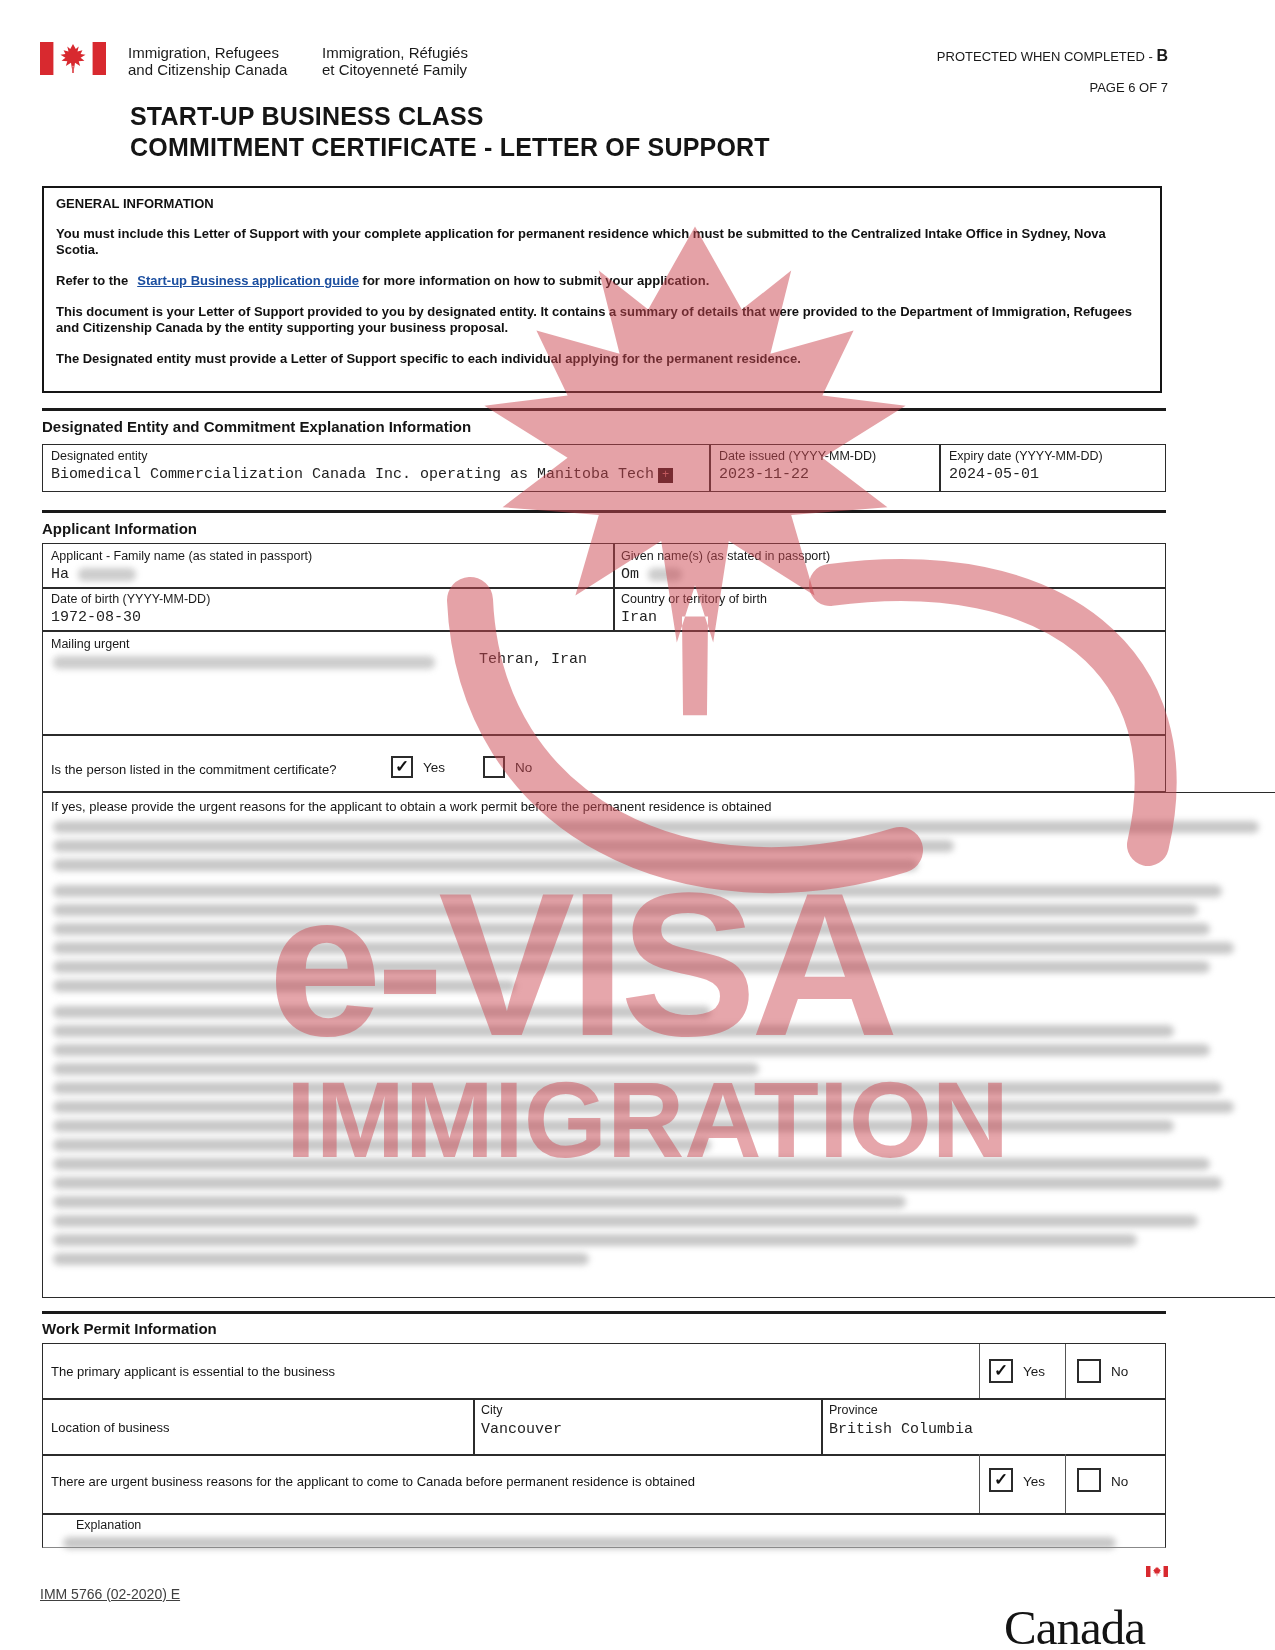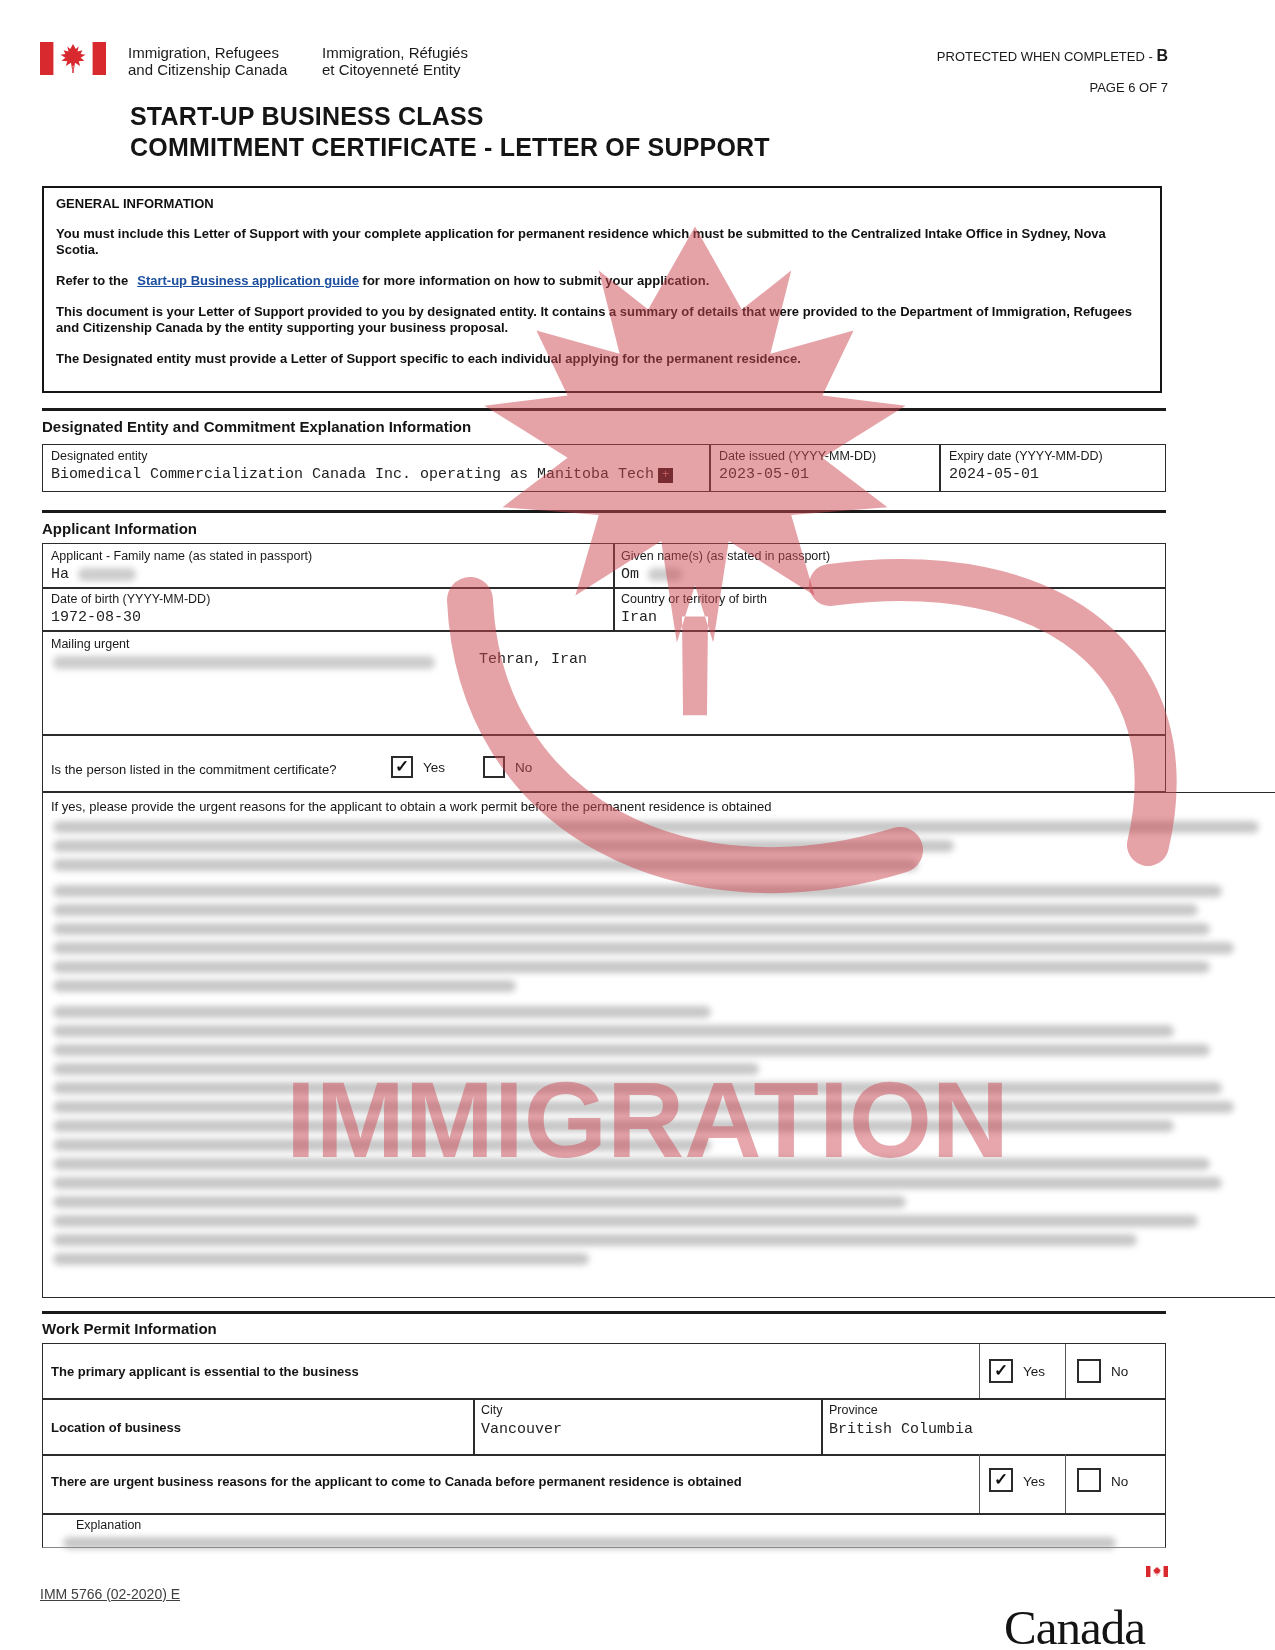--- a/index.html
+++ b/index.html
@@ -24,21 +24,21 @@
   .divider{left:42px;width:1124px;height:3px;background:#1a1a1a;}
   .sechead{font-size:15px;font-weight:bold;color:#151515;}
 
   .tbl{border:1.5px solid #2b2b2b;box-sizing:border-box;background:transparent;}
   .hline{position:absolute;left:0;right:0;height:1.5px;background:#2b2b2b;}
   .vline{position:absolute;width:1.5px;background:#2b2b2b;}
   .vlite{position:absolute;width:1px;background:#555;}
   .lbl{position:absolute;font-size:12.5px;color:#1a1a1a;white-space:nowrap;}
   .val{position:absolute;font-family:"Liberation Mono","DejaVu Sans Mono",monospace;
        font-size:15px;color:#222;white-space:nowrap;}
-  .blbl{position:absolute;font-size:13px;font-weight:bold;color:#151515;white-space:nowrap;}
+  .blbl{position:absolute;font-size:13px;font-weight:normal;color:#151515;white-space:nowrap;}
   .qlbl{position:absolute;font-size:13px;color:#151515;white-space:nowrap;}
 
   
   .cb{position:absolute;width:22px;height:22px;border:2px solid #2b2b2b;background:#fff;
       display:flex;align-items:center;justify-content:center;box-sizing:border-box;}
   .cb .mk{font-size:17px;font-weight:bold;color:#111;transform:translateY(-1px);}
   .cblab{position:absolute;font-size:13.5px;color:#1a1a1a;}
 
   
   .bar{display:inline-block;height:13px;background:#9a9a9a;border-radius:6px;
@@ -75,21 +75,21 @@
     <rect x="0" y="0" width="13" height="32" fill="#d8292f"></rect>
     <rect x="51" y="0" width="13" height="32" fill="#d8292f"></rect>
     <use href="#mleaf" transform="translate(32,16) scale(0.30) translate(-50,-50)" fill="#d8292f"></use>
   </svg>
   <div class="abs dept" style="left:128px;top:44px">
     <div>Immigration, Refugees</div>
     <div>and Citizenship Canada</div>
   </div>
   <div class="abs dept" style="left:322px;top:44px">
     <div>Immigration, Réfugiés</div>
-    <div>et Citoyenneté Entity</div>
+    <div>et Citoyenneté Family</div>
   </div>
   <div class="abs protected" style="right:107px;top:47px">
     <span>PROTECTED WHEN COMPLETED - </span><b>B</b>
   </div>
   <div class="abs pageno" style="right:107px;top:80px">PAGE 6 OF 7</div>
 
   <div class="abs title" style="left:130px;top:101px">
     <div>START-UP BUSINESS CLASS</div>
     <div>COMMITMENT CERTIFICATE - LETTER OF SUPPORT</div>
   </div>
@@ -108,21 +108,21 @@
   <div class="abs sechead" style="left:42px;top:418px">Designated Entity and Commitment Explanation Information</div>
 
   <div class="abs tbl" style="left:42px;top:444px;width:1124px;height:48px">
     <div class="vline" style="left:666px;top:0;bottom:0"></div>
     <div class="vline" style="left:896px;top:0;bottom:0"></div>
     <div class="lbl" style="left:8px;top:4px">Designated entity</div>
     <div class="val" style="left:8px;top:21px">
       <span>Biomedical Commercialization Canada Inc. operating as Manitoba Tech</span><span class="annot">+</span>
     </div>
     <div class="lbl" style="left:676px;top:4px">Date issued (YYYY-MM-DD)</div>
-    <div class="val" style="left:676px;top:21px">2023-05-01</div>
+    <div class="val" style="left:676px;top:21px">2023-11-22</div>
     <div class="lbl" style="left:906px;top:4px">Expiry date (YYYY-MM-DD)</div>
     <div class="val" style="left:906px;top:21px">2024-05-01</div>
   </div>
 
   <div class="abs divider" style="top:510px"></div>
   <div class="abs sechead" style="left:42px;top:520px">Applicant Information</div>
 
   <div class="abs tbl" style="left:42px;top:543px;width:1124px;height:249px">
     <div class="hline" style="top:43px"></div>
     <div class="hline" style="top:86px"></div>
@@ -239,20 +239,21 @@
           <div class="rline" style="width: 97%;"></div>
         </div>
       </div>
   </div>
 
   <svg class="abs wm" style="left:0;top:0" width="1275" height="1650" viewBox="0 0 1275 1650">
     <use href="#mleaf" transform="translate(695,450) scale(5.2) translate(-50,-46)" fill="rgba(203,70,80,0.5)"></use>
     <path d="M 470 600 C 480 820 690 915 900 850" stroke="rgba(203,70,80,0.5)" stroke-width="46" fill="none" stroke-linecap="round"></path>
     <path d="M 830 585 C 1055 555 1190 665 1148 845" stroke="rgba(203,70,80,0.5)" stroke-width="42" fill="none" stroke-linecap="round"></path>
   </svg>
+  <div class="wmtext wm1">e-VISA</div>
   <div class="wmtext wm2">IMMIGRATION</div>
 
   <div class="abs formcode" style="left:40px;top:1586px">IMM 5766 (02-2020) E</div>
   <div class="abs wordmark" style="left:1004px;top:1556px">Canada</div>
   <svg class="abs" style="left:1146px;top:1566px" width="22" height="11" viewBox="0 0 64 32">
     <rect x="0" y="0" width="13" height="32" fill="#d8292f"></rect>
     <rect x="51" y="0" width="13" height="32" fill="#d8292f"></rect>
     <use href="#mleaf" transform="translate(32,16) scale(0.30) translate(-50,-50)" fill="#d8292f"></use>
   </svg>
 

